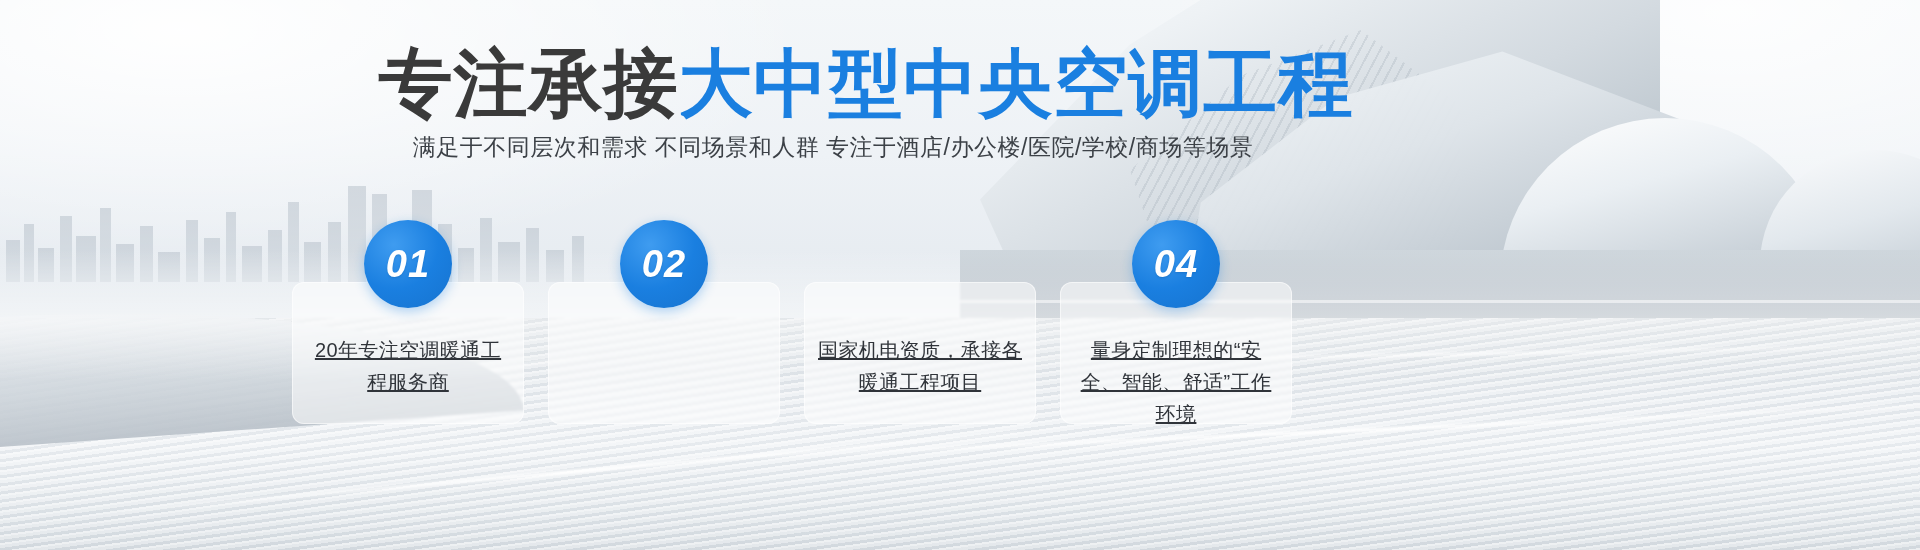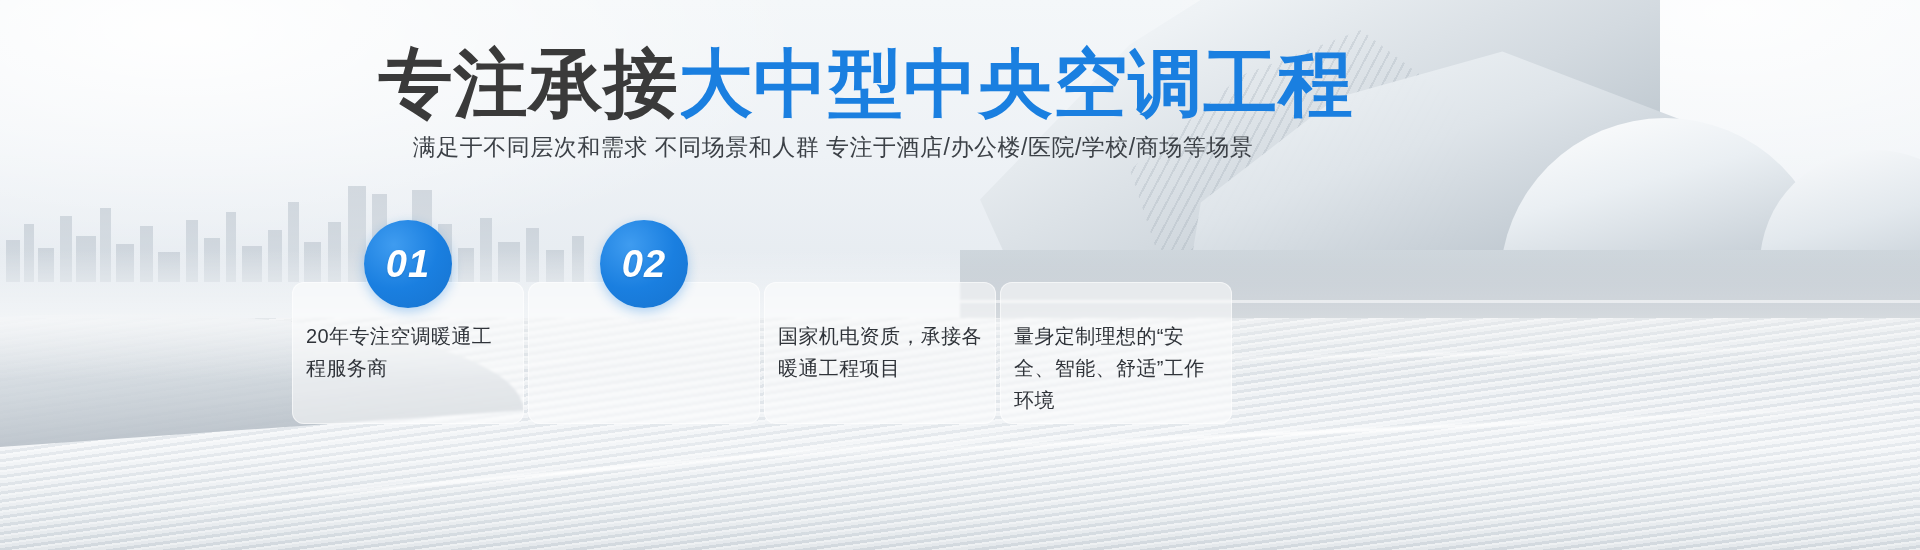--- a/index.html
+++ b/index.html
@@ -127,36 +127,37 @@
     font-size:23px; line-height:34px;
     color:#3c4147;
     letter-spacing:.5px;
     white-space:nowrap;
   }
 
   
   .cards {
     position:absolute; top:282px; left:292px;
     width:1340px; height:150px;
-    display:flex; gap:4px;
+    display:flex; gap:24px;
   }
   .card {
     position:relative;
     width:232px; height:142px;
     border-radius:12px;
     background:rgba(255,255,255,.52);
     box-shadow:inset 0 0 0 1px rgba(255,255,255,.55);
     backdrop-filter:blur(1px);
   }
   .card-text {
-    position:absolute; left:14px; right:14px; top:38px;
-    text-align:left;
+    position:absolute; left:14px; right:14px; top:52px;
+    text-align:center;
     font-size:20px; line-height:32px;
     color:#30343a;
     letter-spacing:.4px;
+    text-decoration:underline;
   }
   .badge {
     position:absolute; top:-62px; left:50%;
     transform:translateX(-50%);
     width:88px; height:88px;
     border-radius:50%;
     background:radial-gradient(circle at 34% 28%, #3f9cf0 0%, #1a7fe0 52%, #1673cf 100%);
     box-shadow:0 4px 12px rgba(26,127,224,.32);
     display:flex; align-items:center; justify-content:center;
   }
@@ -242,17 +243,20 @@
       <div class="badge">
         <span>02</span>
       </div>
     </div>
 
     <div class="card">
       <div class="card-text">国家机电资质，承接各暖通工程项目</div>
     </div>
 
     <div class="card">
+      <div class="badge">
+        <span>04</span>
+      </div>
       <div class="card-text">量身定制理想的“安全、智能、舒适”工作环境</div>
     </div>
 
   </div>
 </div>
 
 </body></html>

